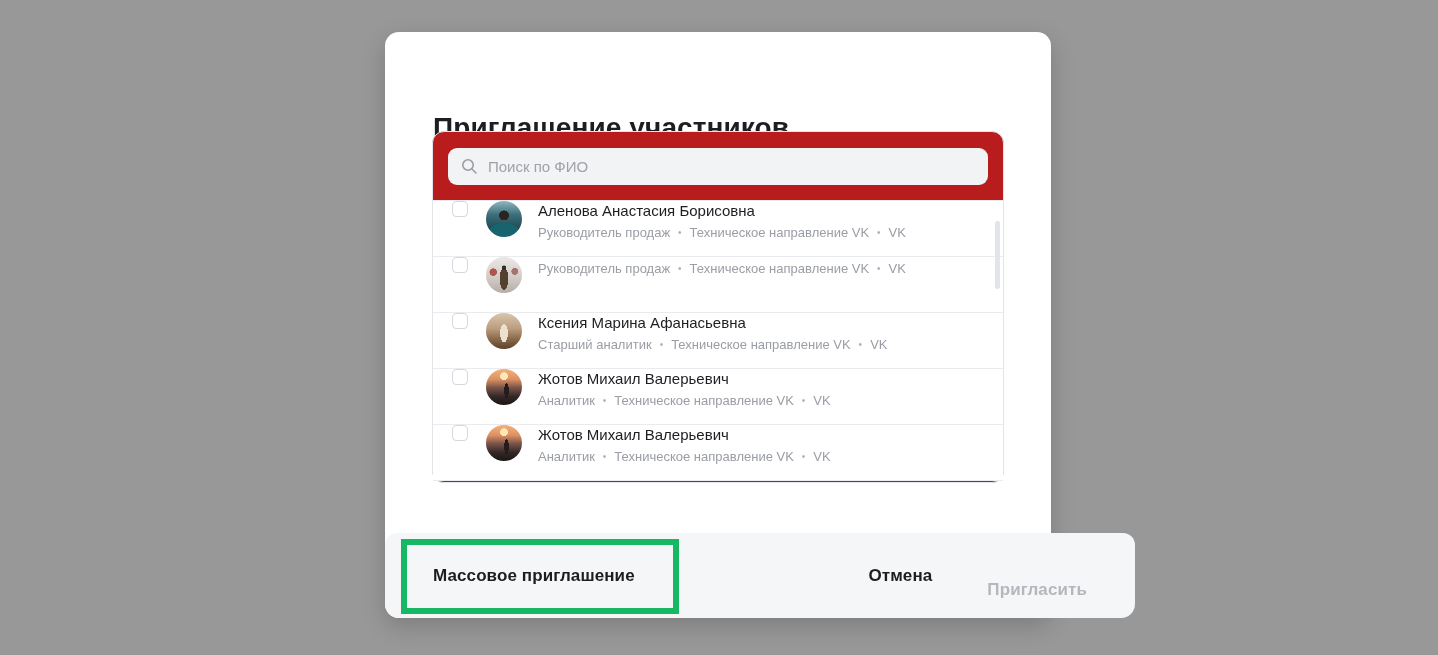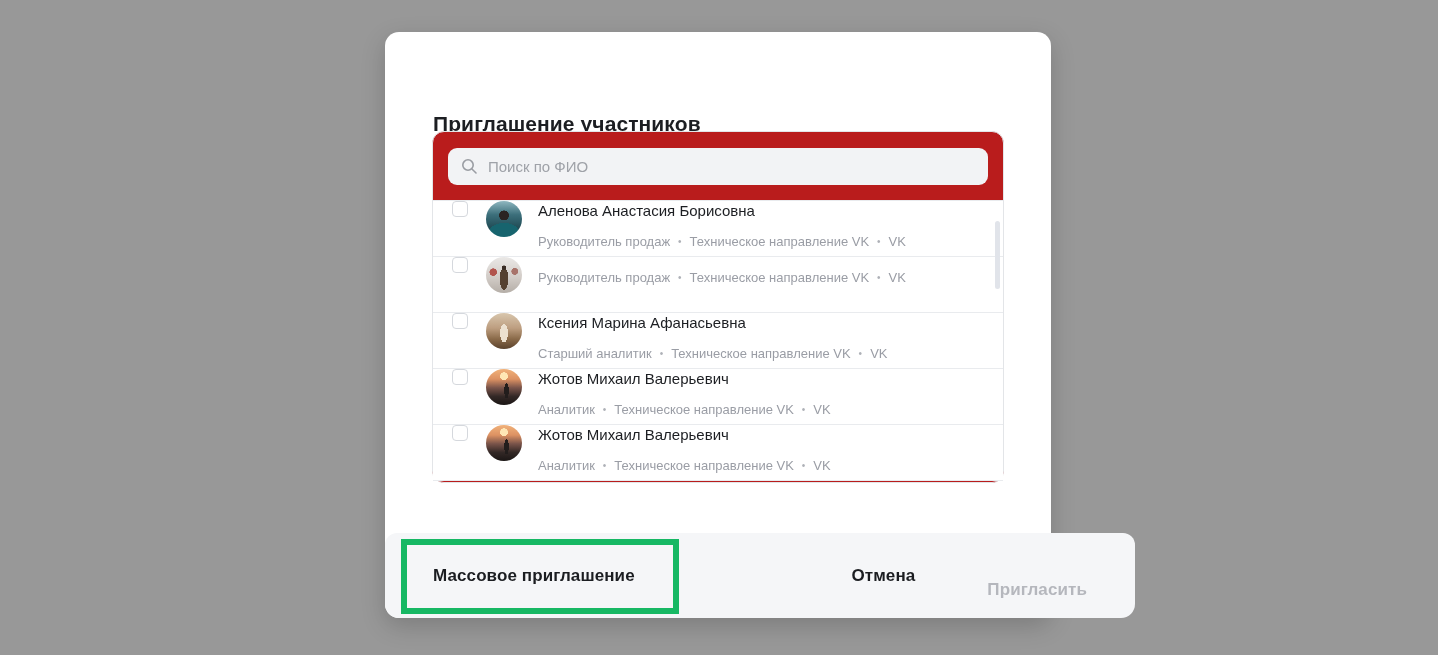--- a/index.html
+++ b/index.html
@@ -9,21 +9,21 @@
     background:#989898;
     position:relative;
   }
   .modal {
     position:absolute; left:385px; top:32px; width:666px; height:586px;
     background:#ffffff; border-radius:14px;
     box-shadow:0 8px 24px rgba(0,0,0,.18);
   }
   .modal-title {
     position:absolute; left:48px; top:80px;
-    font-size:21px; font-weight:bold; color:#1c1e22; letter-spacing:.1px;
+    font-size:28px; font-weight:bold; color:#1c1e22; letter-spacing:.1px;
   }
   .card {
     position:absolute; left:47px; top:99px; width:572px; height:352px;
     border:1px solid #e3e5e8; border-radius:12px; background:#b91c1c;
   }
   .search-section {
     height:69px; padding:16px 15px 0 15px; border-bottom:1px solid #e9ebee;
   }
   .search-input-wrap {
     position:relative; height:37px; border-radius:9px; background:#f2f3f5;
@@ -70,39 +70,39 @@
       linear-gradient(180deg, #d8c6ad 0%, #bd9e80 42%, #8a6a49 72%, #5a422c 100%);
   }
   .av-desert-sunset {
     background:
       radial-gradient(circle at 50% 20%, #ffe7b5 0 11%, rgba(0,0,0,0) 12%),
       radial-gradient(ellipse 7% 24% at 57% 60%, #221d1c 0 90%, rgba(0,0,0,0) 91%),
       linear-gradient(180deg, #f1b27a 0%, #dd9263 28%, #7a544a 52%, #332826 76%, #1b1615 100%);
   }
   .row-text { margin-left:16px; display:flex; flex-direction:column; }
   .member-name { font-size:15px; color:#1c1e22; line-height:20px; }
-  .member-sub { font-size:13px; color:#9a9da5; line-height:17px; margin-top:12px; display:flex; align-items:center; }
+  .member-sub { font-size:13px; color:#9a9da5; line-height:17px; margin-top:3px; display:flex; align-items:center; }
   .dot { font-size:10px; color:#aeb1b7; margin:0 8px; }
   .scroll-thumb {
     position:absolute; right:3px; top:89px; width:5px; height:68px;
     border-radius:3px; background:#e1e4ea;
   }
   .footer {
     position:absolute; left:0; bottom:0; width:750px; height:85px;
     background:#f5f6f8; border-radius:12px 12px 14px 14px;
     display:flex; align-items:center;
   }
   .footer-btn {
     border:none; background:transparent; cursor:pointer;
     font-family:"Liberation Sans", sans-serif;
     font-size:17px; font-weight:bold; color:#1b1d21; letter-spacing:.1px;
   }
   .bulk-btn { margin-left:48px; }
   .footer-right {
-    position:absolute; right:48px; display:flex; align-items:center; gap:72px;
+    position:absolute; right:48px; display:flex; align-items:center; gap:55px;
   }
   .footer-btn.disabled { color:#b5b7bd; cursor:default;margin-top:29px; }
   .highlight-box {
     position:absolute; left:16px; top:507px; width:278px; height:75px;
     border:6px solid #17b864; pointer-events:none;
   }
 </style>
 </head>
 <body>
 

